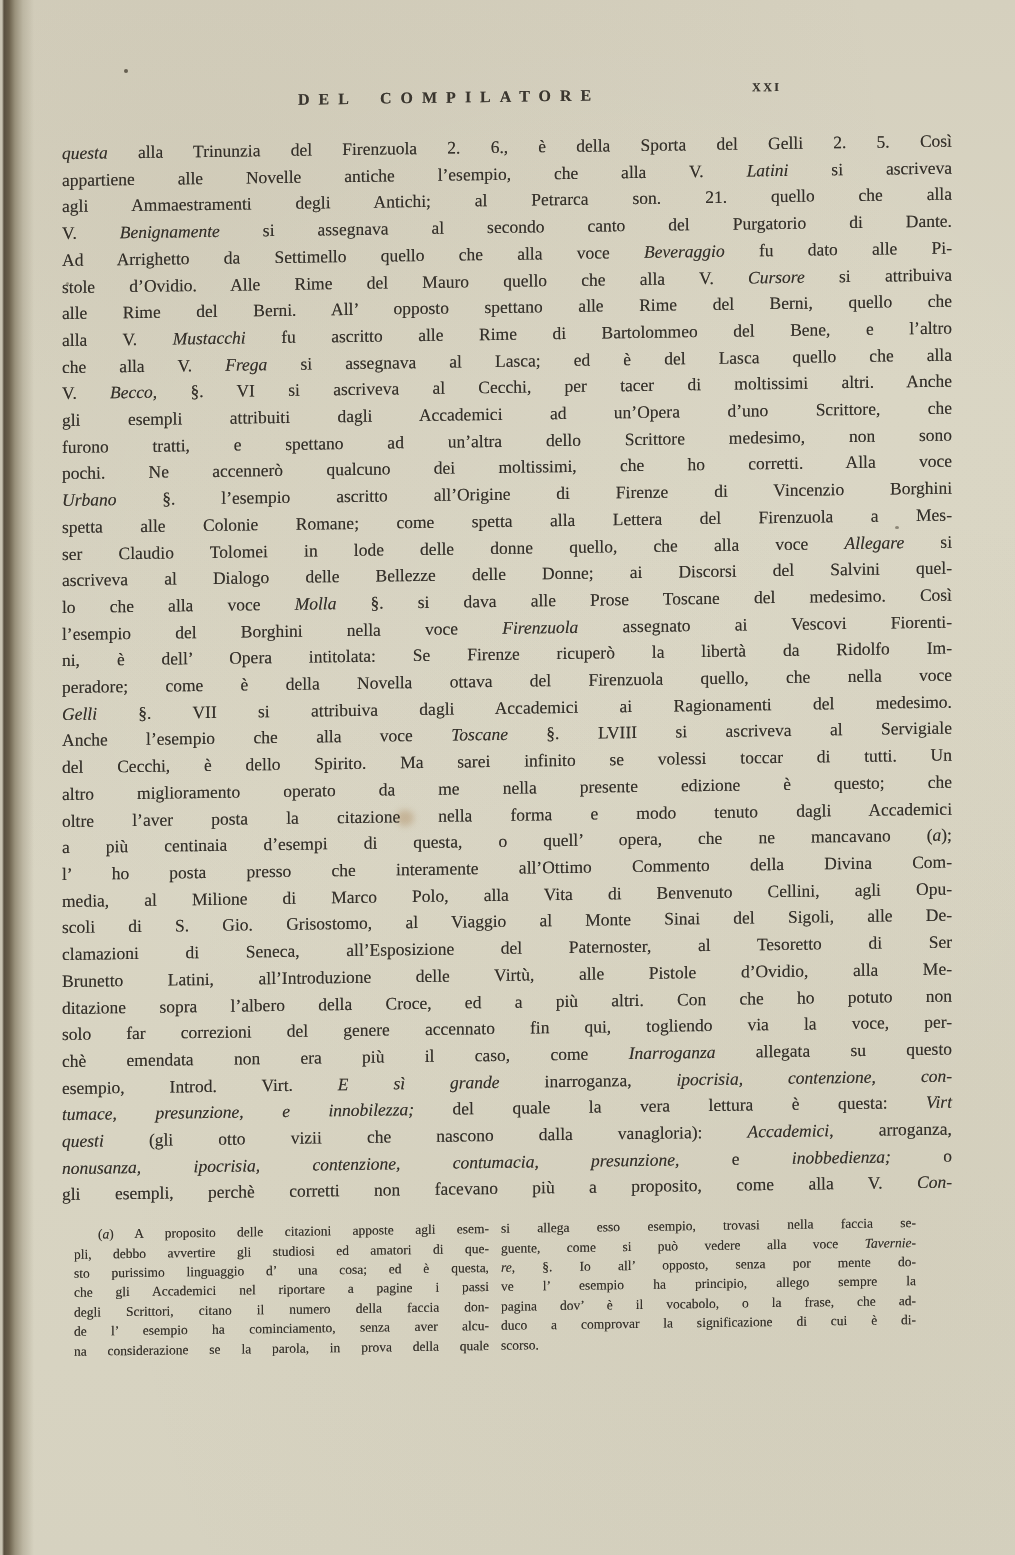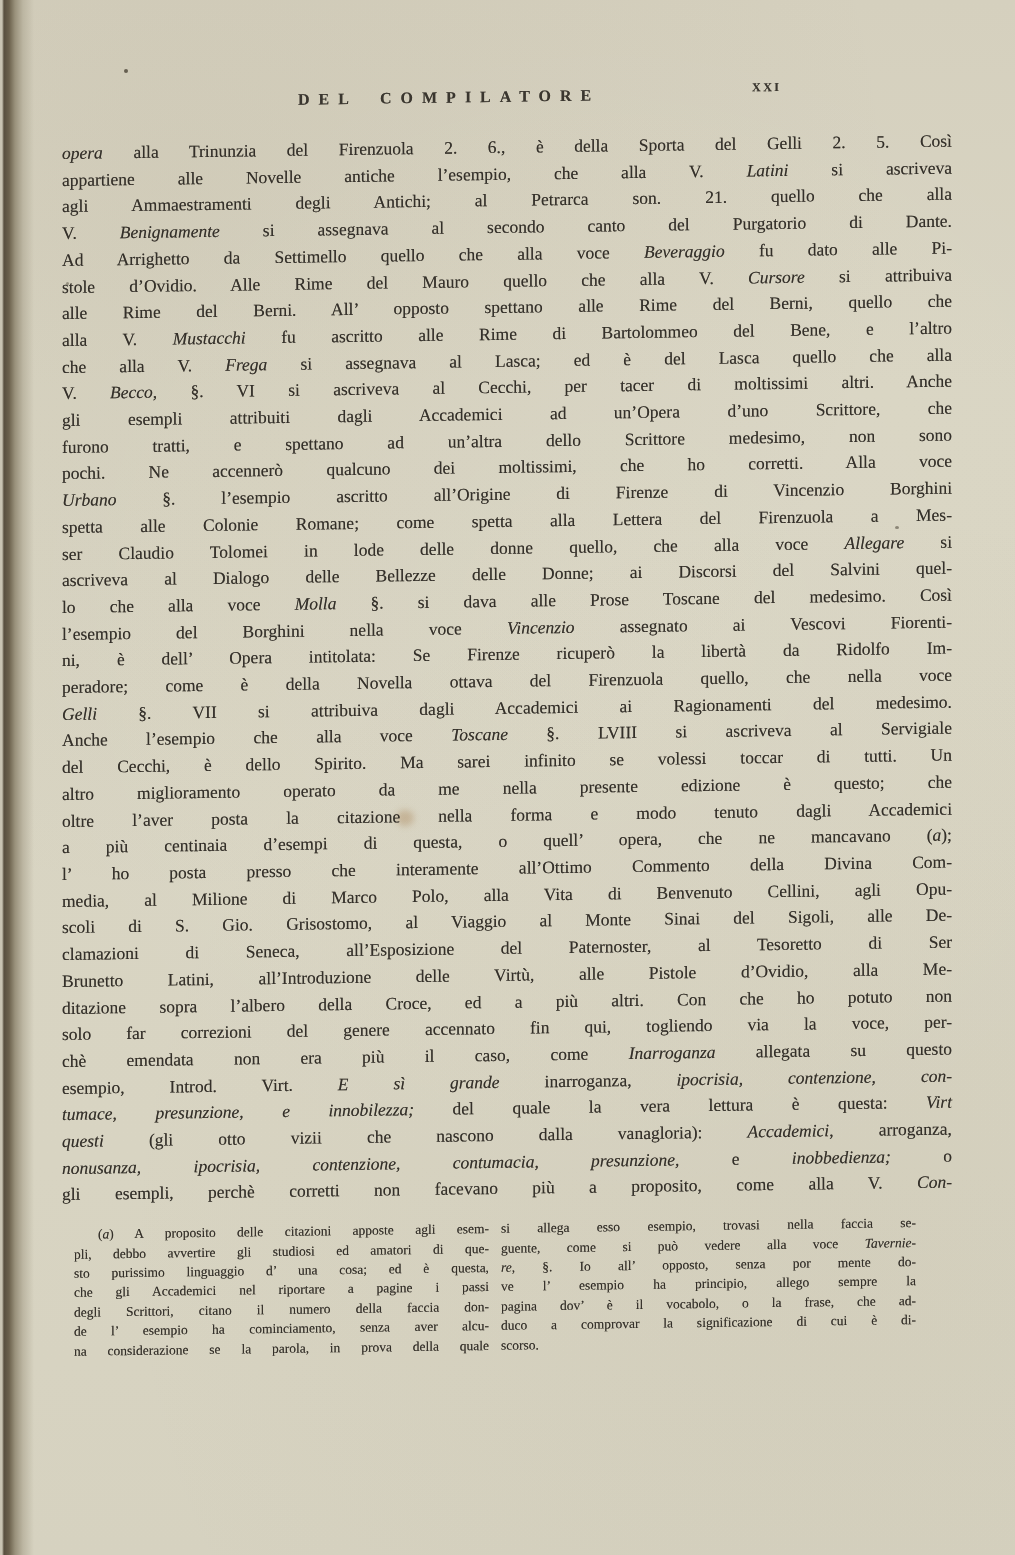--- a/index.html
+++ b/index.html
@@ -75,39 +75,39 @@
   <div class="speck s3"></div>
   <div class="stain"></div>
 
   <div class="content">
     <div class="runhead">
       <span class="rh-title">DEL COMPILATORE</span>
       <span class="rh-num">XXI</span>
     </div>
 
     <div class="body-text">
-        <div class="tline"><span class="it">opera</span><span> alla Trinunzia del Firenzuola 2. 6., è della Sporta del Gelli 2. 5. Così</span></div>
+        <div class="tline"><span class="it">questa</span><span> alla Trinunzia del Firenzuola 2. 6., è della Sporta del Gelli 2. 5. Così</span></div>
         <div class="tline"><span>appartiene alle Novelle antiche l’esempio, che alla V. </span><span class="it">Latini</span><span> si ascriveva</span></div>
         <div class="tline"><span>agli Ammaestramenti degli Antichi; al Petrarca son. 21. quello che alla</span></div>
         <div class="tline"><span>V. </span><span class="it">Benignamente</span><span> si assegnava al secondo canto del Purgatorio di Dante.</span></div>
         <div class="tline"><span>Ad Arrighetto da Settimello quello che alla voce </span><span class="it">Beveraggio</span><span> fu dato alle Pi-</span></div>
         <div class="tline"><span>stole d’Ovidio. Alle Rime del Mauro quello che alla V. </span><span class="it">Cursore</span><span> si attribuiva</span></div>
         <div class="tline"><span>alle Rime del Berni. All’ opposto spettano alle Rime del Berni, quello che</span></div>
         <div class="tline"><span>alla V. </span><span class="it">Mustacchi</span><span> fu ascritto alle Rime di Bartolommeo del Bene, e l’altro</span></div>
         <div class="tline"><span>che alla V. </span><span class="it">Frega</span><span> si assegnava al Lasca; ed è del Lasca quello che alla</span></div>
         <div class="tline"><span>V. </span><span class="it">Becco</span><span>, §. VI si ascriveva al Cecchi, per tacer di moltissimi altri. Anche</span></div>
         <div class="tline"><span>gli esempli attribuiti dagli Accademici ad un’Opera d’uno Scrittore, che</span></div>
         <div class="tline"><span>furono tratti, e spettano ad un’altra dello Scrittore medesimo, non sono</span></div>
         <div class="tline"><span>pochi. Ne accennerò qualcuno dei moltissimi, che ho corretti. Alla voce</span></div>
         <div class="tline"><span class="it">Urbano</span><span> §. l’esempio ascritto all’Origine di Firenze di Vincenzio Borghini</span></div>
         <div class="tline"><span>spetta alle Colonie Romane; come spetta alla Lettera del Firenzuola a Mes-</span></div>
         <div class="tline"><span>ser Claudio Tolomei in lode delle donne quello, che alla voce </span><span class="it">Allegare</span><span> si</span></div>
         <div class="tline"><span>ascriveva al Dialogo delle Bellezze delle Donne; ai Discorsi del Salvini quel-</span></div>
         <div class="tline"><span>lo che alla voce </span><span class="it">Molla</span><span> §. si dava alle Prose Toscane del medesimo. Così</span></div>
-        <div class="tline"><span>l’esempio del Borghini nella voce </span><span class="it">Vincenzio</span><span> assegnato ai Vescovi Fiorenti-</span></div>
+        <div class="tline"><span>l’esempio del Borghini nella voce </span><span class="it">Firenzuola</span><span> assegnato ai Vescovi Fiorenti-</span></div>
         <div class="tline"><span>ni, è dell’ Opera intitolata: Se Firenze ricuperò la libertà da Ridolfo Im-</span></div>
         <div class="tline"><span>peradore; come è della Novella ottava del Firenzuola quello, che nella voce</span></div>
         <div class="tline"><span class="it">Gelli</span><span> §. VII si attribuiva dagli Accademici ai Ragionamenti del medesimo.</span></div>
         <div class="tline"><span>Anche l’esempio che alla voce </span><span class="it">Toscane</span><span> §. LVIII si ascriveva al Servigiale</span></div>
         <div class="tline"><span>del Cecchi, è dello Spirito. Ma sarei infinito se volessi toccar di tutti. Un</span></div>
         <div class="tline"><span>altro miglioramento operato da me nella presente edizione è questo; che</span></div>
         <div class="tline"><span>oltre l’aver posta la citazione nella forma e modo tenuto dagli Accademici</span></div>
         <div class="tline"><span>a più centinaia d’esempi di questa, o quell’ opera, che ne mancavano (</span><span class="it">a</span><span>);</span></div>
         <div class="tline"><span>l’ ho posta presso che interamente all’Ottimo Commento della Divina Com-</span></div>
         <div class="tline"><span>media, al Milione di Marco Polo, alla Vita di Benvenuto Cellini, agli Opu-</span></div>

